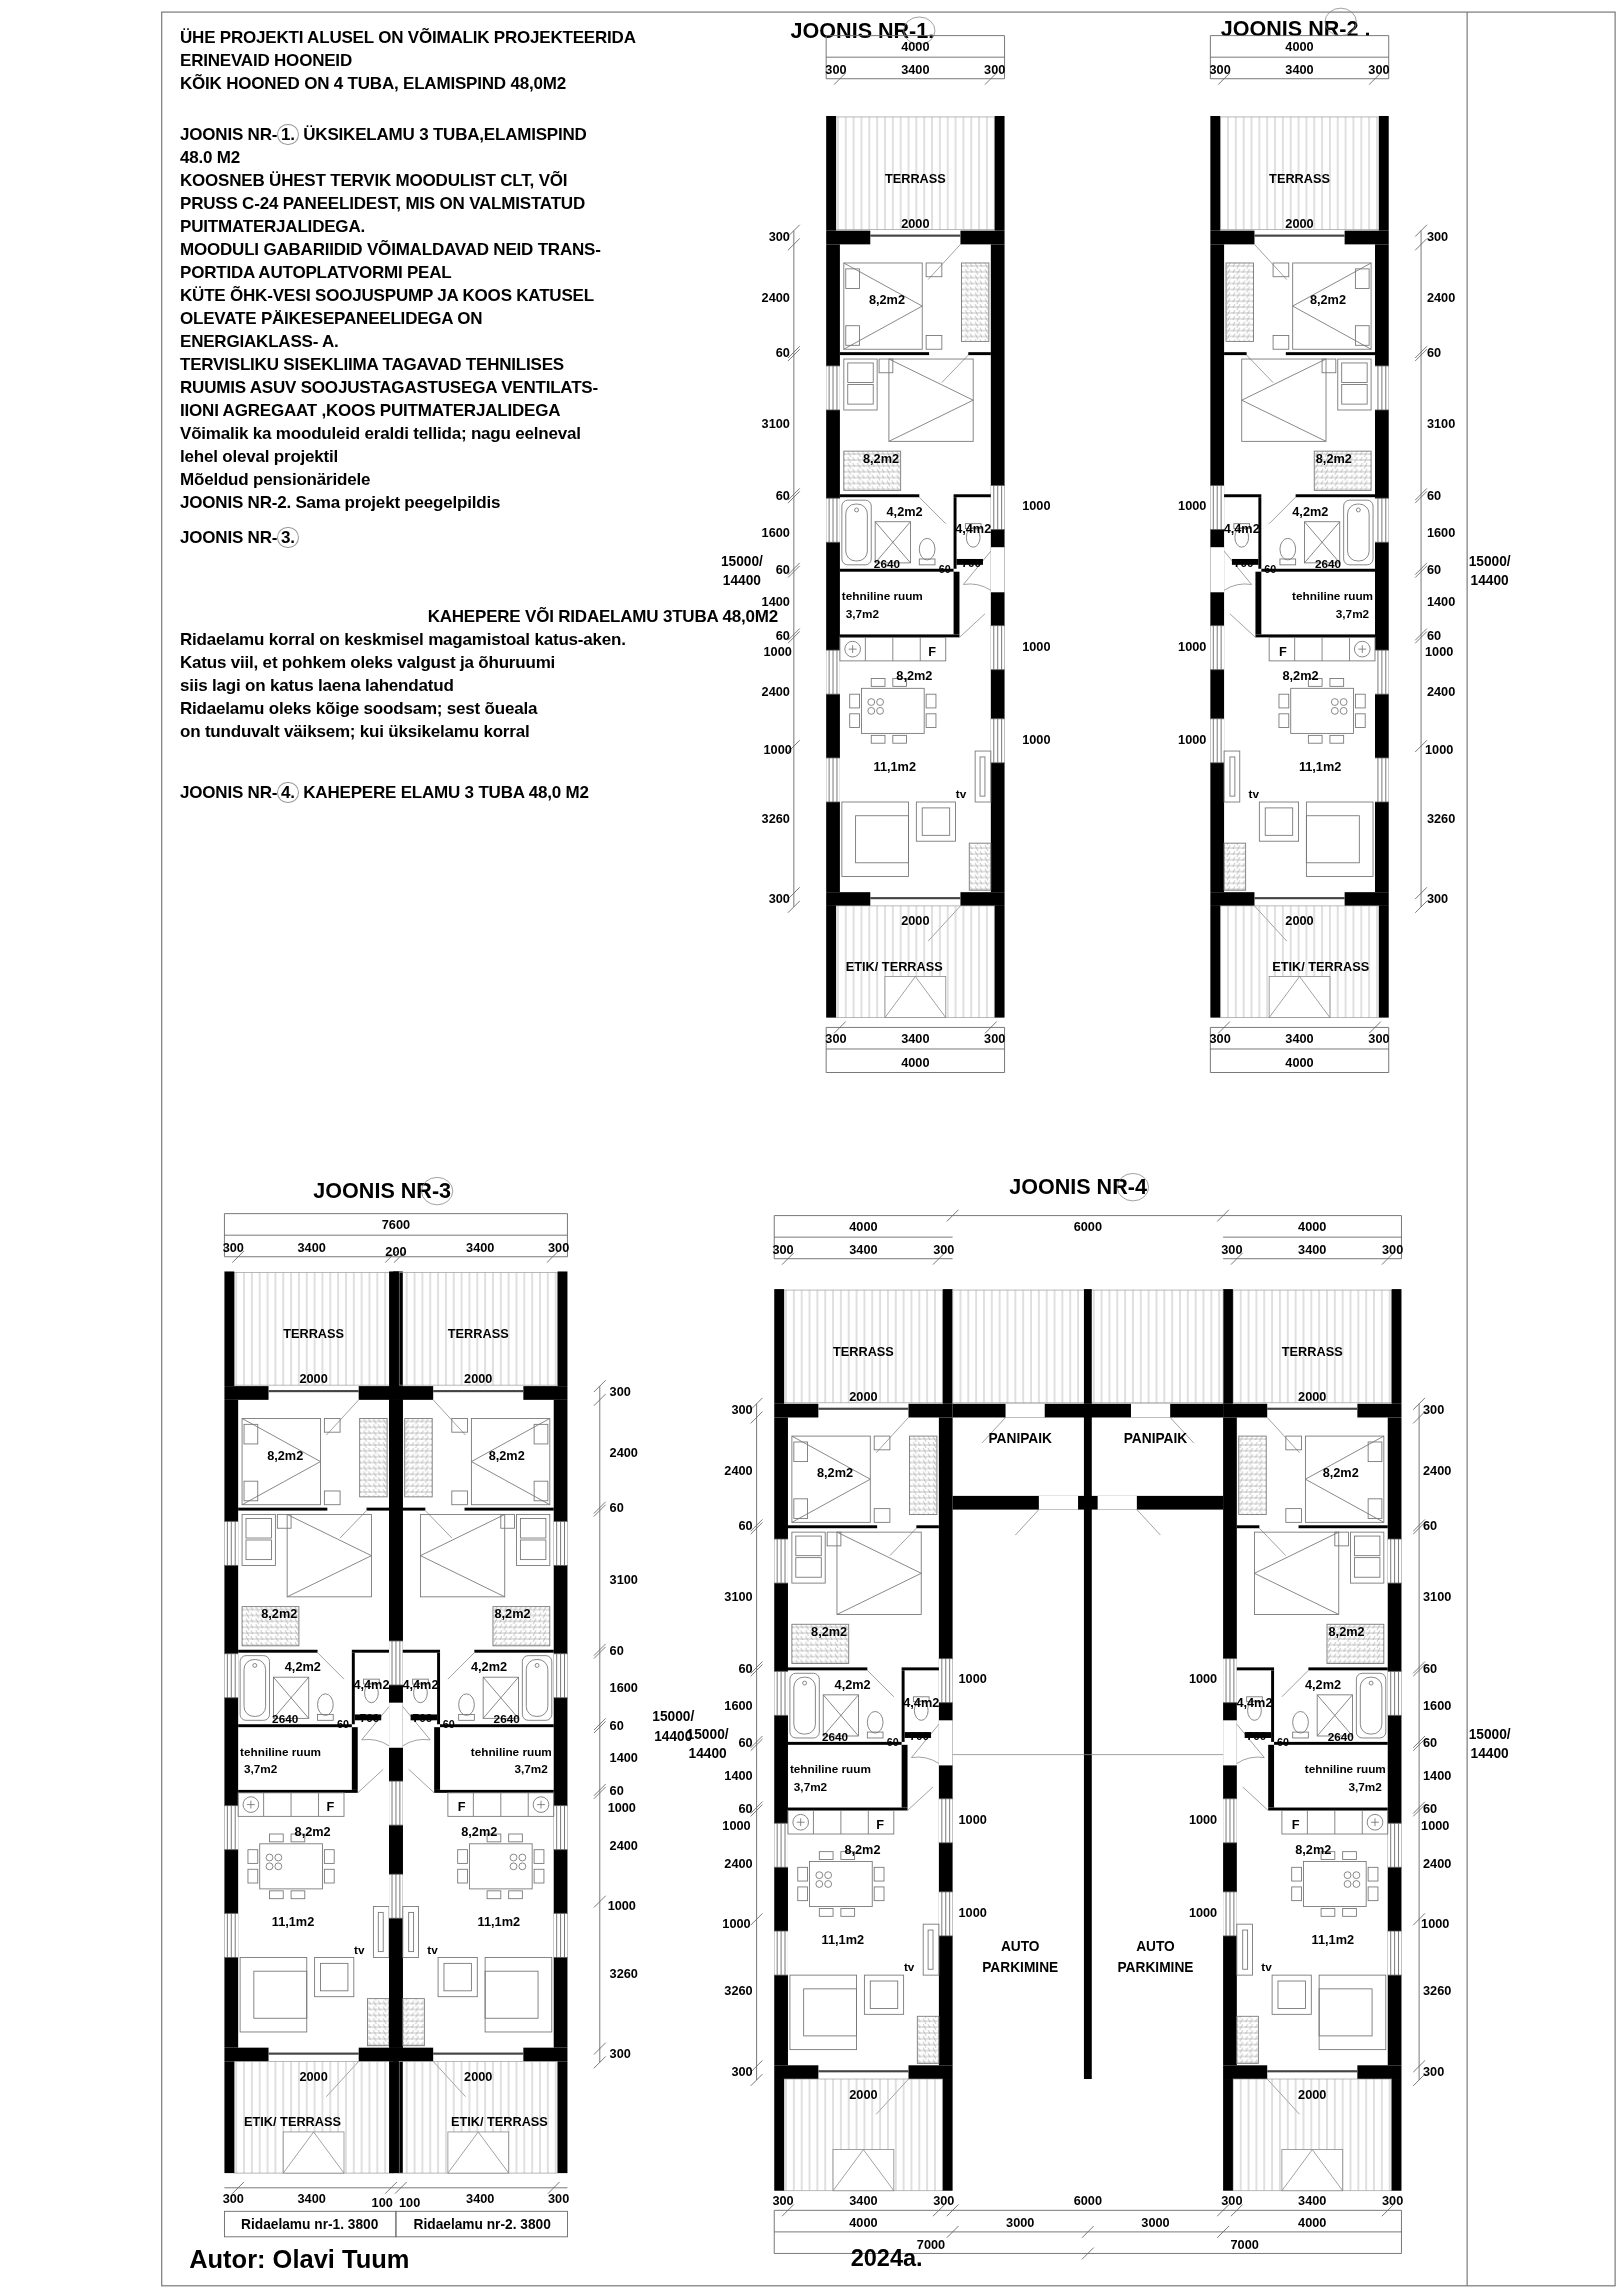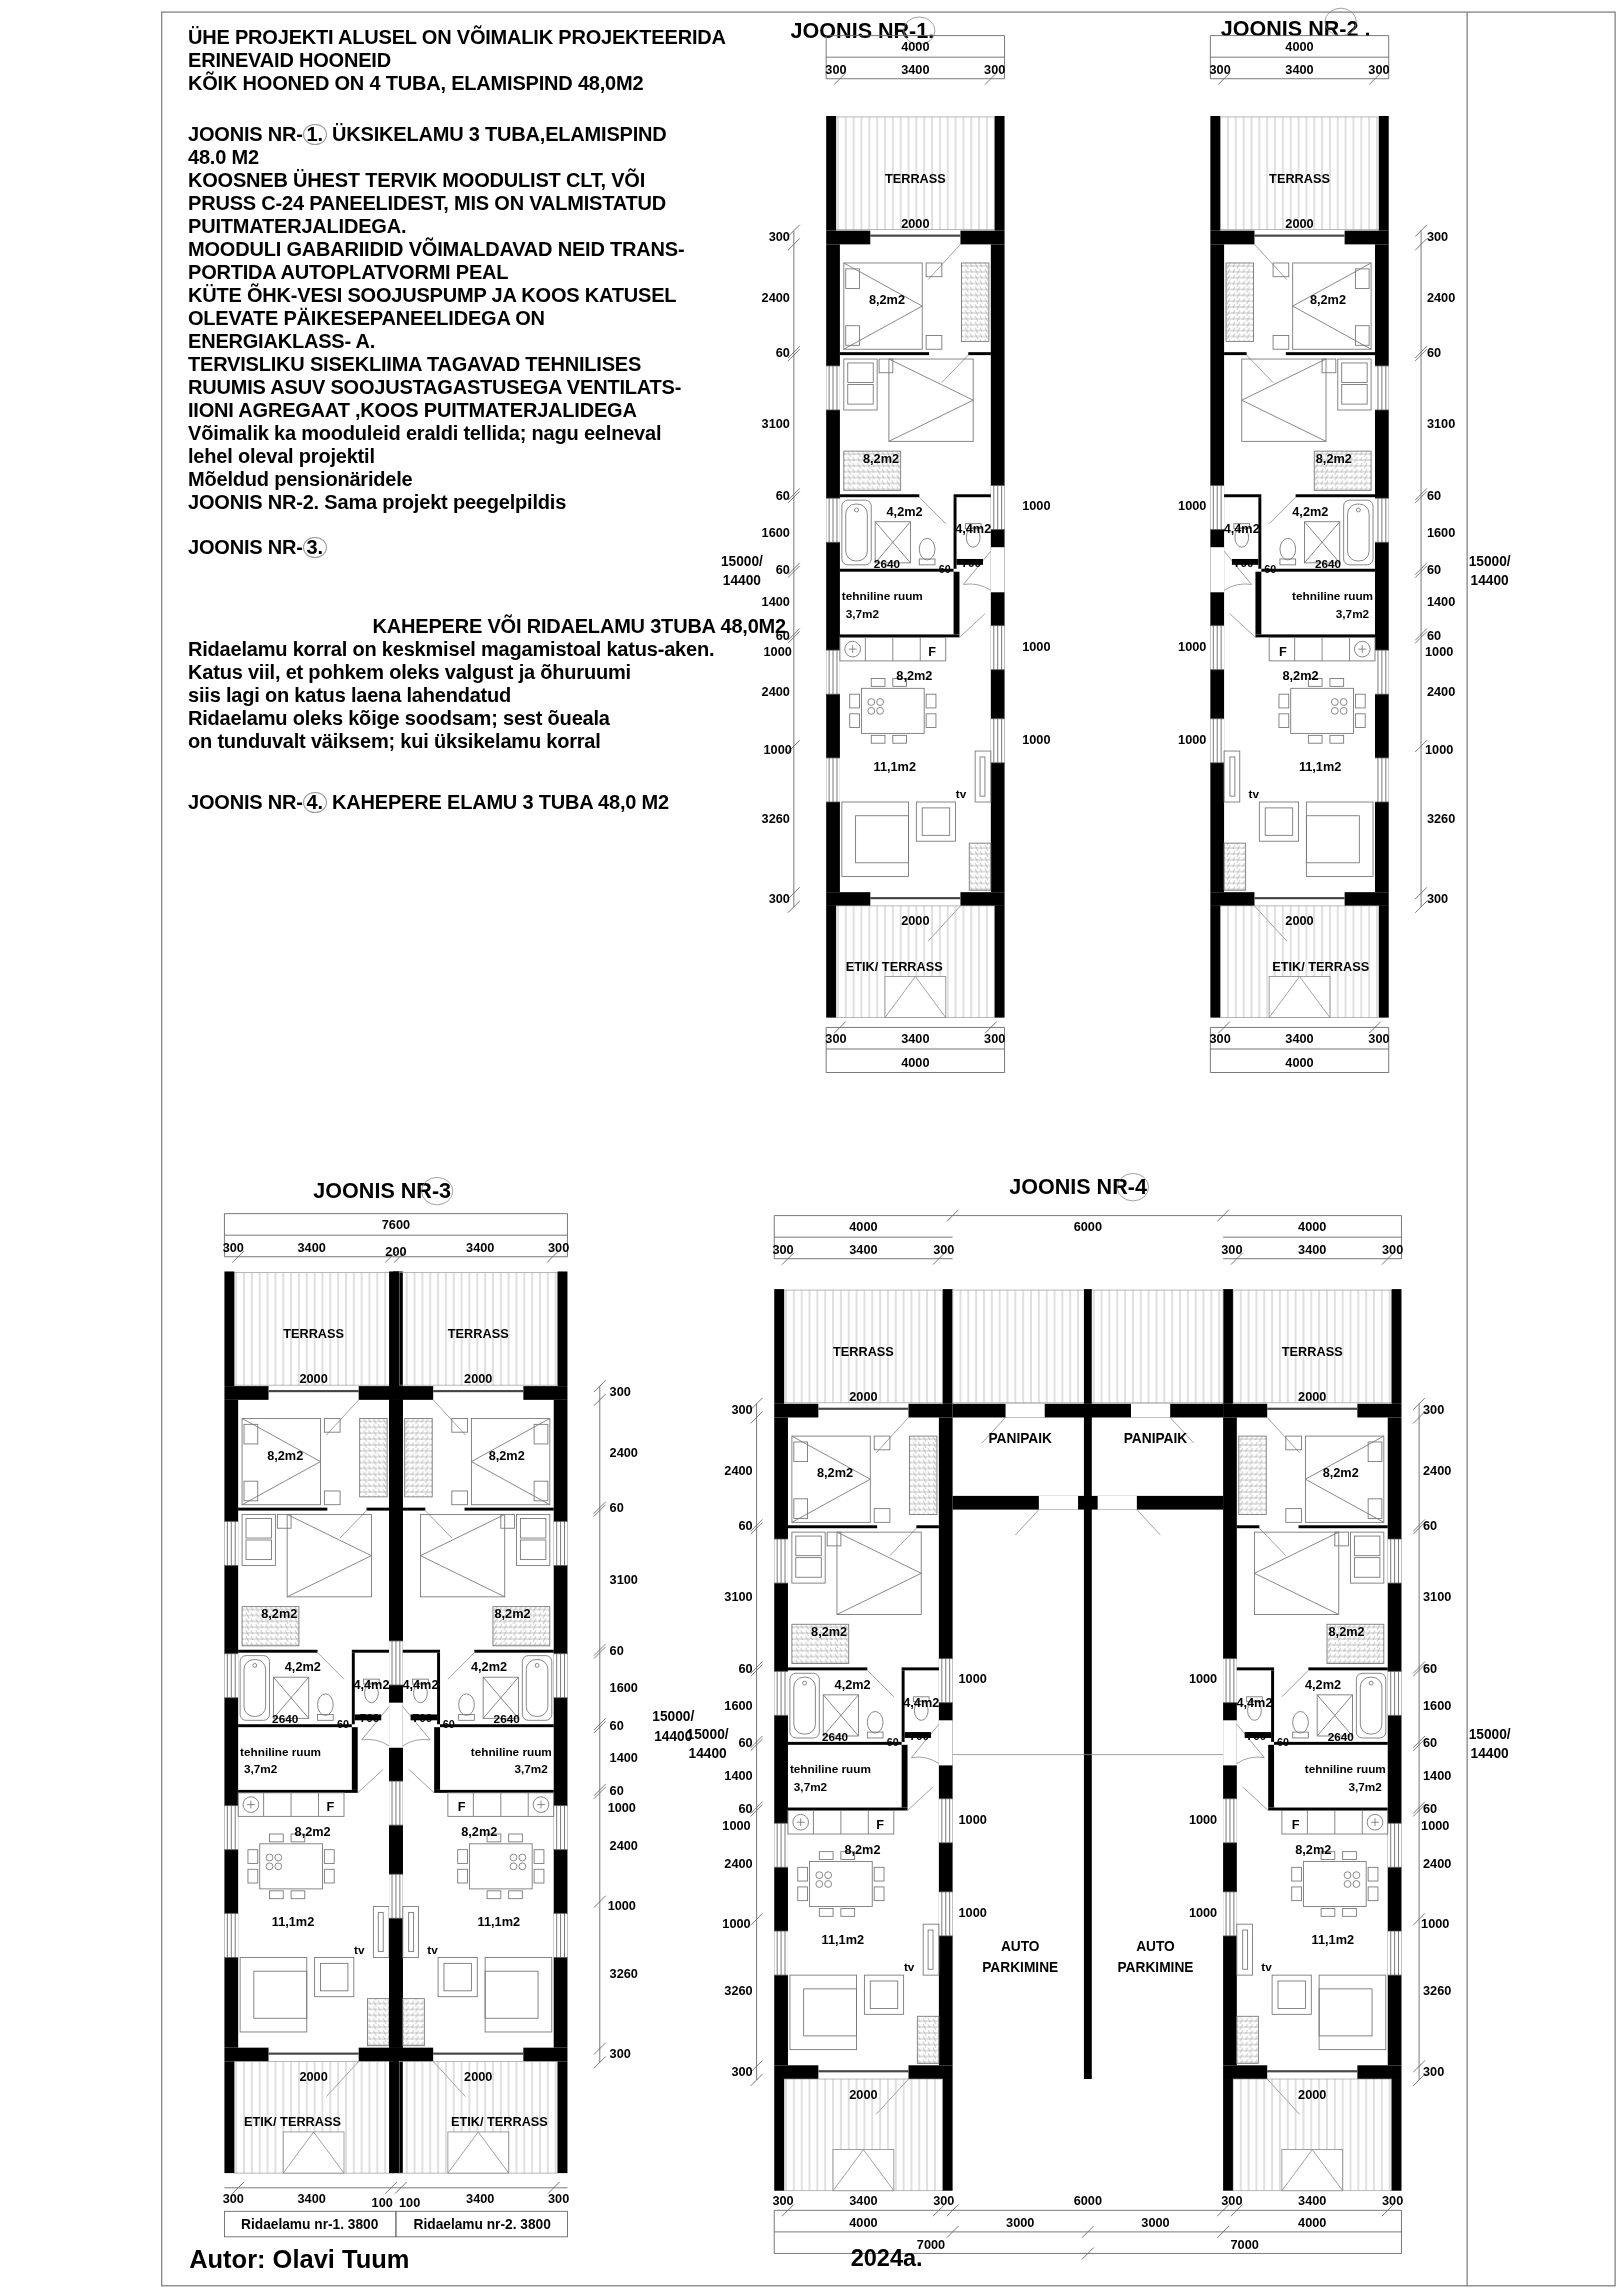--- a/index.html
+++ b/index.html
@@ -1,23 +1,23 @@
 <!DOCTYPE html>
 <html><head>
 <meta charset="utf-8">
 <style>
   html,body{margin:0;padding:0;background:#fff;}
   #sheet{position:relative;width:1621px;height:2293px;background:#fff;overflow:hidden;
          font-family:"Liberation Sans",sans-serif;}
-  #textblock{position:absolute;left:188px;top:25.5px;width:598px;color:#000;
-             font-weight:bold;font-size:20px;line-height:23px;letter-spacing:-0.2px;}
+  #textblock{position:absolute;left:180px;top:25.5px;width:598px;color:#000;
+             font-weight:bold;font-size:17px;line-height:23px;letter-spacing:-0.2px;}
   #textblock p{margin:0;}
   #textblock .mt1{margin-top:28px;}
   #textblock .mt2{}
-  #textblock .mt3{margin-top:22px;}
+  #textblock .mt3{margin-top:12px;}
   #textblock .mt4{margin-top:56px;text-align:right;}
   #textblock .mt5{margin-top:38px;}
   .circ{display:inline-block;border:1.5px solid #999;border-radius:50%;padding:0 2.9px;line-height:19.6px;}
   svg text{font-family:"Liberation Sans",sans-serif;font-weight:bold;fill:#000;font-size:13px;}
   .mid{text-anchor:middle}.end{text-anchor:end}
   .vm{dominant-baseline:middle}
   .s11{font-size:11px}.s12{font-size:12px}.s14{font-size:14px}.s22{font-size:22px}.s24{font-size:24px}.s26{font-size:26px}
   .dim{stroke:#666;stroke-width:0.9;fill:none}
   .thin{stroke:#888;stroke-width:0.8;fill:none}
   .frame{stroke:#777;stroke-width:1.2;fill:none}

